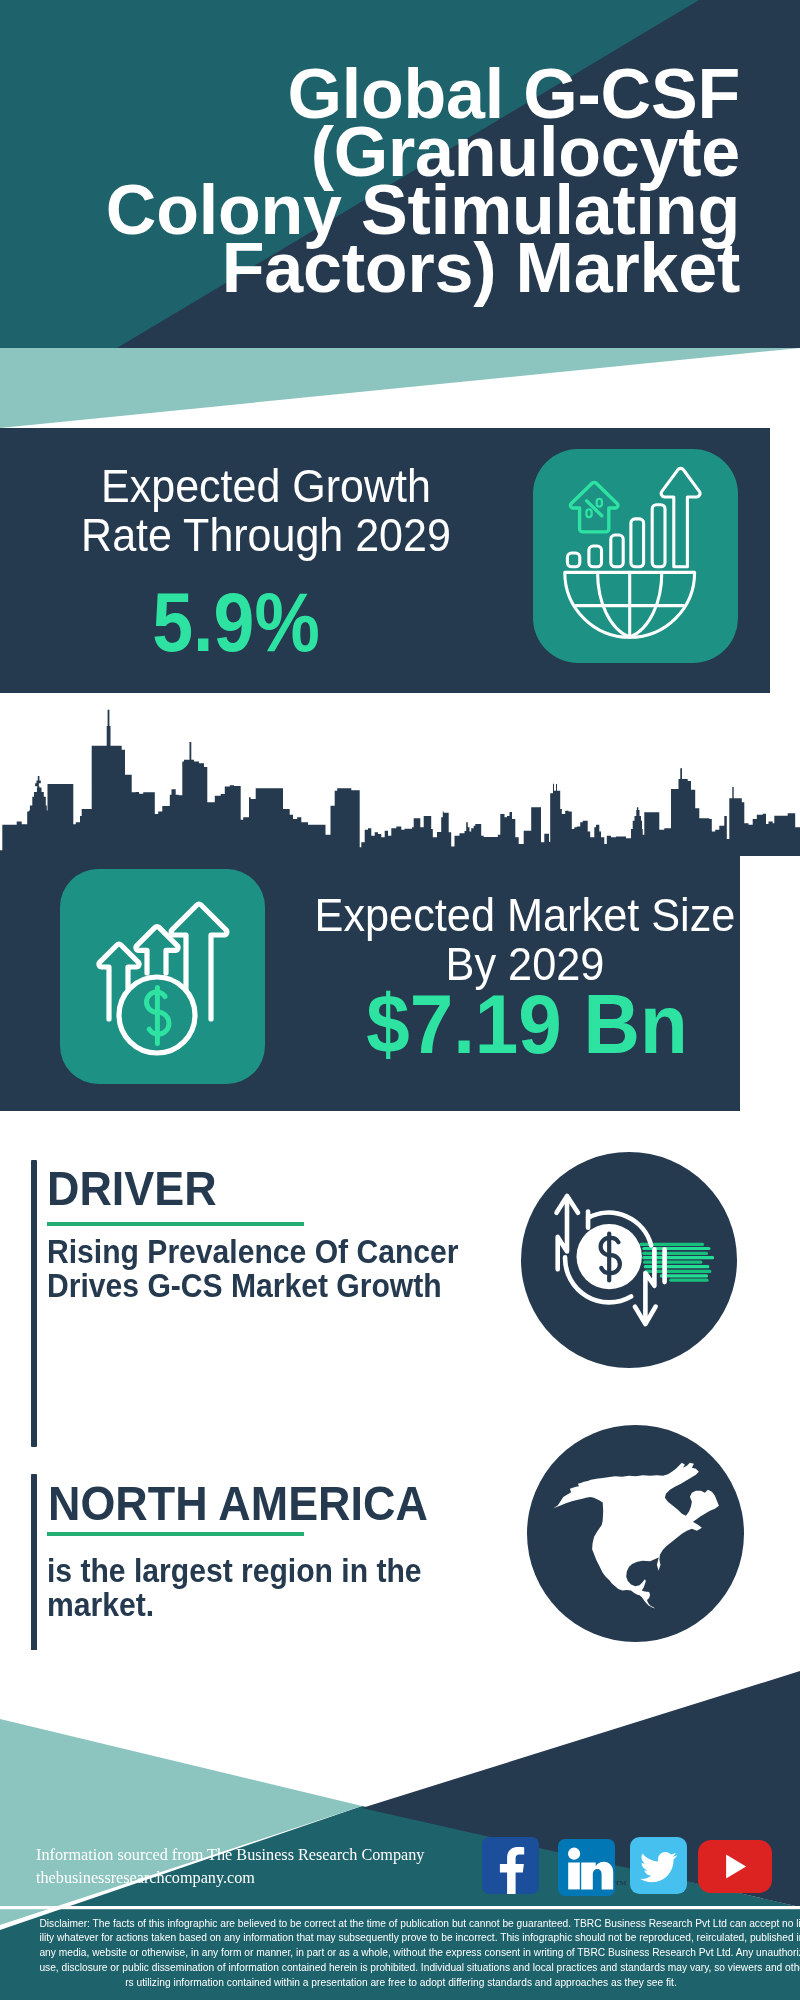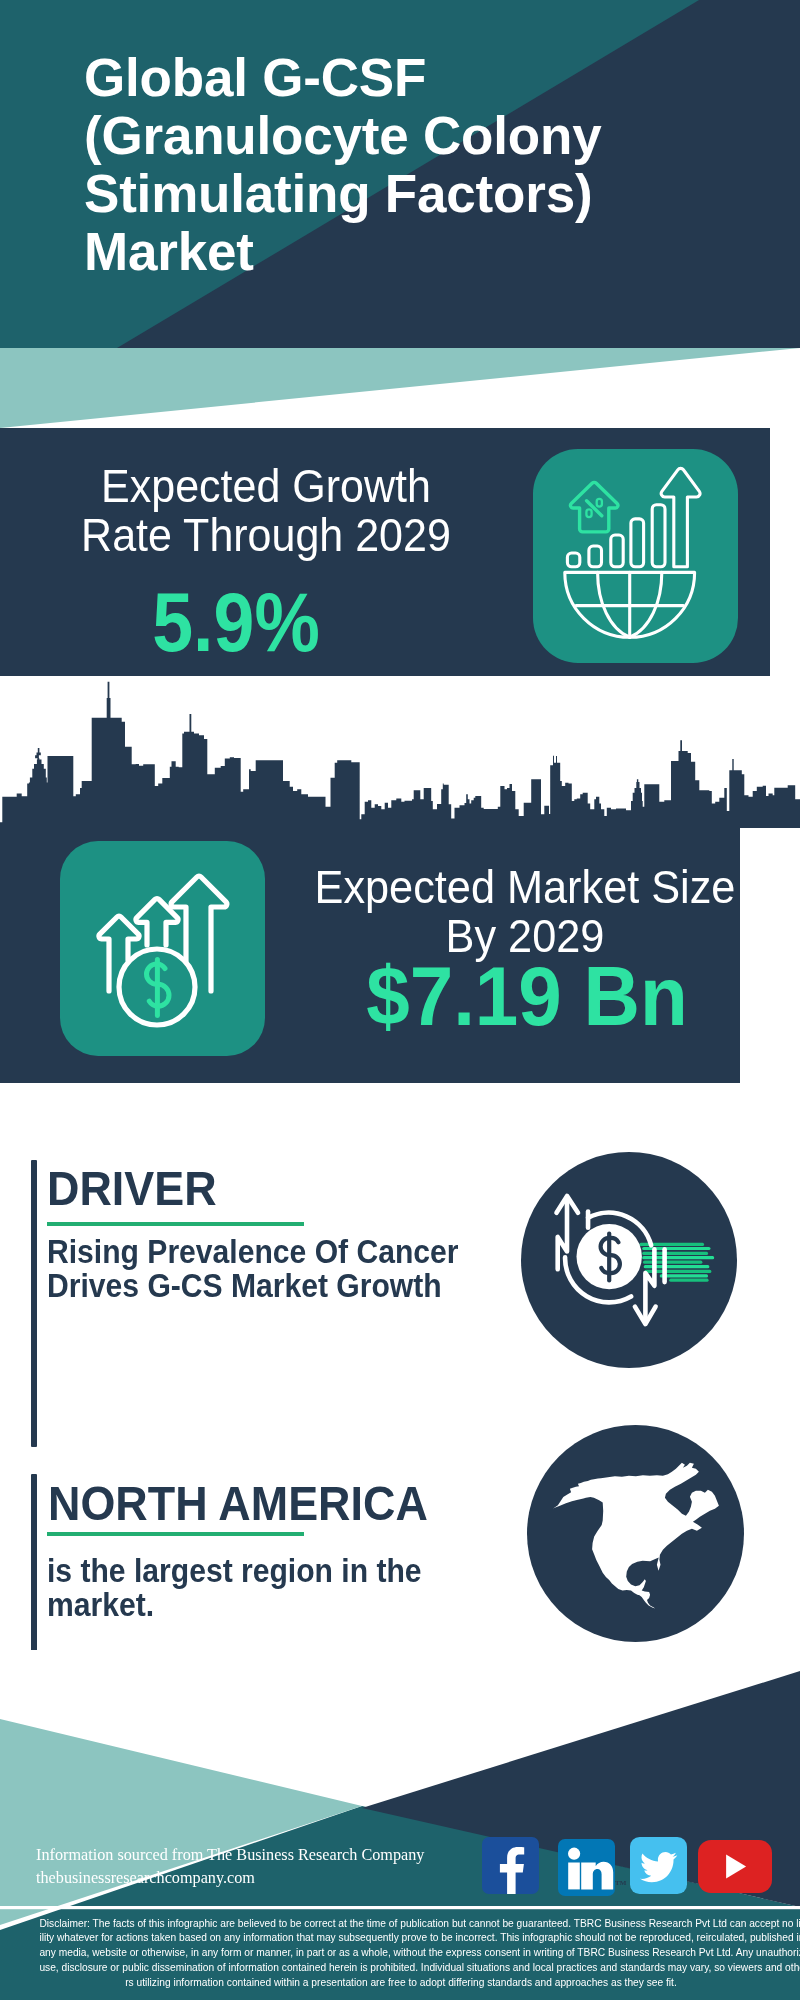--- a/index.html
+++ b/index.html
@@ -3,34 +3,34 @@
 <meta charset="utf-8">
 <style>
   html,body{margin:0;padding:0;}
   body{width:800px;height:2000px;background:#ffffff;font-family:"Liberation Sans",sans-serif;overflow:hidden;}
   .page{position:relative;width:800px;height:2000px;overflow:hidden;}
   .abs{position:absolute;}
 
   
   .hdr{position:absolute;left:0;top:0;width:800px;height:348px;}
   .hdr-bg{position:absolute;left:0;top:0;}
-  .hdr-title{position:absolute;left:84px;top:49px;width:640px;margin:0;
-    font-size:53px;line-height:58px;font-weight:bold;color:#ffffff;text-align:left;
+  .hdr-title{position:absolute;left:84px;top:49px;width:640px;margin:16px;
+    font-size:70px;line-height:58px;font-weight:bold;color:#ffffff;text-align:right;
     letter-spacing:-0.2px;}
 
   .wedge1{left:0;top:348px;}
 
   
   .panel-growth{left:0;top:428px;width:770px;height:265px;background:#25394f;}
   .growth-label{position:absolute;left:41px;top:35px;width:450px;font-size:45.5px;line-height:48.8px;color:#fff;text-align:center;
     transform:scaleX(0.945);transform-origin:50% 50%;}
   .growth-value{position:absolute;left:11px;top:152px;width:450px;font-size:84px;line-height:84px;font-weight:bold;color:#2ee2a2;text-align:center;
     transform:scaleX(0.875);transform-origin:50% 50%;}
   
-  .panel-market{left:0;top:676px;width:740px;height:407px;background:#25394f;}
+  .panel-market{left:0;top:704px;width:740px;height:407px;background:#25394f;}
   .skyline{left:0;top:0;}
   .icon-tile-money{left:60px;top:165px;width:205px;height:215px;border-radius:45px;}
   .ms-label{position:absolute;left:290px;top:188px;width:470px;font-size:45.5px;line-height:48.8px;color:#fff;text-align:center;
     transform:scaleX(0.951);transform-origin:50% 50%;}
   .ms-value{position:absolute;left:292px;top:278px;width:470px;font-size:84px;line-height:84px;font-weight:bold;color:#2ee2a2;text-align:center;
     transform:scaleX(0.931);transform-origin:50% 50%;}
 
   
   .sec-driver,.sec-region{left:0;top:0;width:800px;height:1759px;}
   .rule-v{background:#25394f;width:5.6px;border-radius:1px;}

